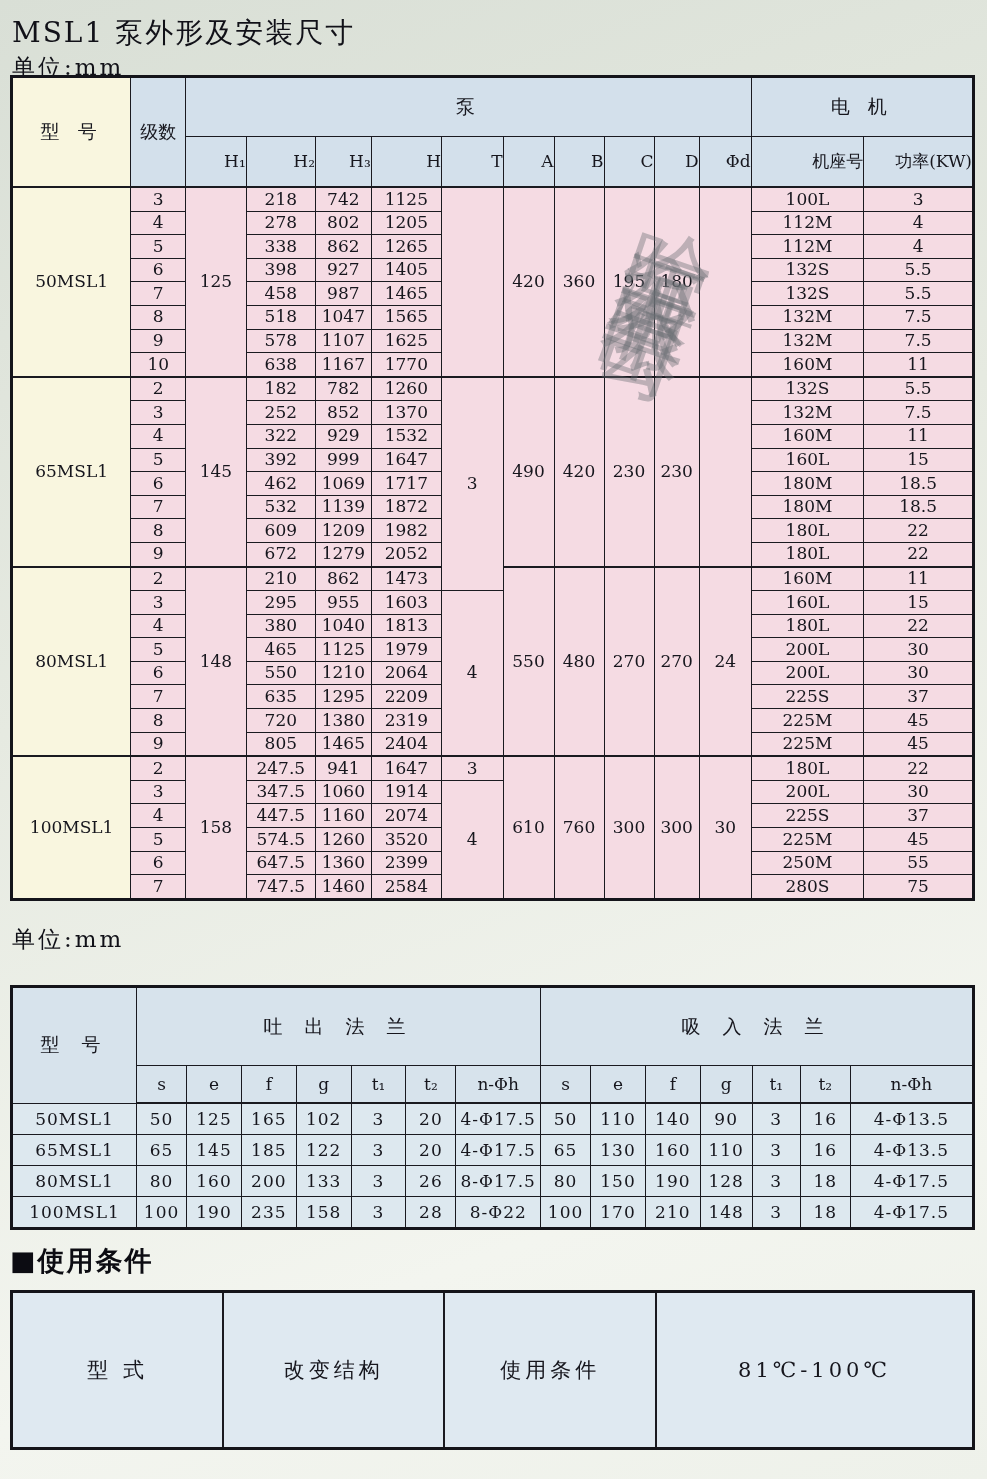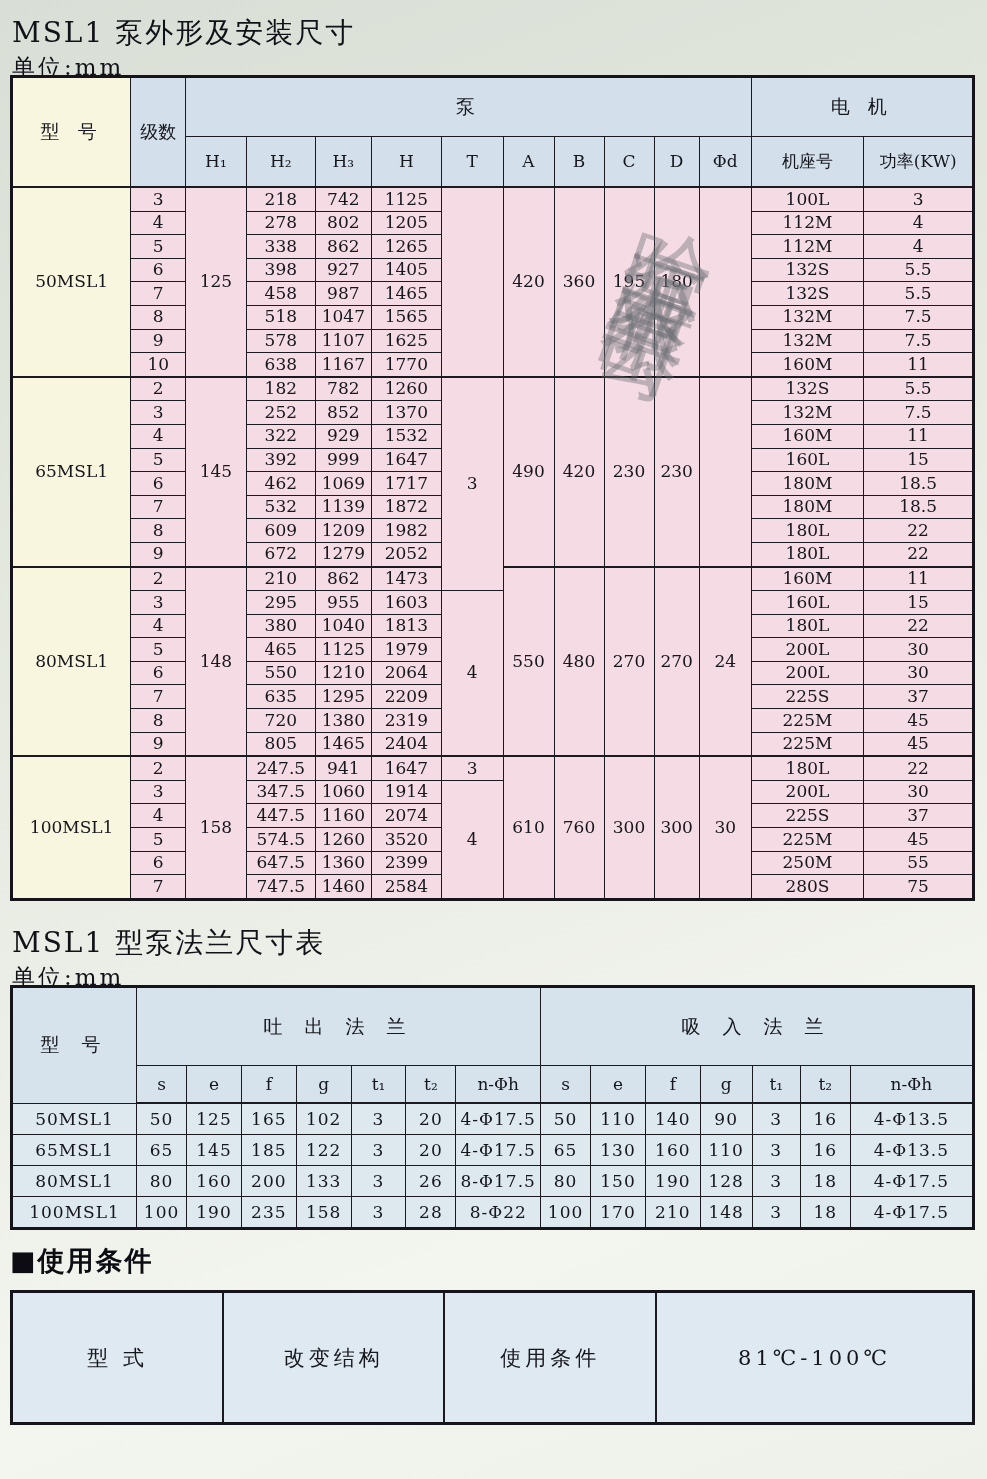--- a/index.html
+++ b/index.html
@@ -39,21 +39,21 @@
   #t1 th,#t1 td{
     border:1px solid #1a1a20;
     text-align:center;vertical-align:middle;
     padding:0;font-weight:normal;
     font-size:17px;line-height:1.15;
     overflow:hidden;white-space:nowrap;
   }
   #t1{border:3px solid #14141a;}
   #t1 thead th{background:#d3e0eb;}
   #t1 thead tr.gr1 th{height:58px;font-size:19px;letter-spacing:6px;}
-  #t1 thead tr.gr2 th{height:49px;letter-spacing:0;}
+  #t1 thead tr.gr2 th{height:49px;letter-spacing:0;text-align:right;}
   #t1 th.model-head{background:#f9f6df;font-size:19px;}
   #t1 thead tr:last-child th{border-bottom-width:2px;}
   #t1 tbody td{background:#f5dbe3;height:22.6px;}
   #t1 tbody td.cell-model{background:#f9f6df;}
   #t1 tbody tr.sec td{border-top-width:2px;}
   #t2{left:10px;top:985px;width:965px;border:3px solid #14141a;}
   #t2 th,#t2 td{
     border:1px solid #1a1a20;text-align:center;vertical-align:middle;
     padding:0;font-weight:normal;font-size:17px;white-space:nowrap;overflow:hidden;
   }
@@ -61,21 +61,21 @@
   #t2 thead tr.gr1 th{height:77px;font-size:19px;letter-spacing:8px;}
   #t2 thead tr.gr2 th{height:36px;}
   #t2 thead tr:last-child th{border-bottom-width:2px;}
   #t2 th.model-head{font-size:19px;letter-spacing:6px;}
   #t2 tbody td{background:#dde8ef;height:30px;letter-spacing:1px;}
   .sec3-title{
     position:absolute;left:10px;top:1243px;
     font-family:"DejaVu Sans","Liberation Sans",sans-serif;
     font-weight:bold;font-size:27px;letter-spacing:2px;color:#0c0c12;
   }
-  #t3{left:10px;top:1290px;width:965px;border:3px solid #14141a;height:135px;}
+  #t3{left:10px;top:1290px;width:965px;border:3px solid #14141a;height:160px;}
   #t3 td{
     border:2px solid #1a1a20;text-align:center;vertical-align:middle;
     background:#dfe9f1;font-size:21px;letter-spacing:4px;
   }
   .footer-note{
     position:absolute;right:8px;top:1428px;
     font-size:21px;letter-spacing:1px;color:#15151c;
   }
 </style>
 </head>
@@ -400,21 +400,20 @@
           <td>747.5</td>
           <td>1460</td>
           <td>2584</td>
           <td>280S</td>
           <td>75</td>
         </tr>
       </tbody>
   </table>
 
   <div class="titlerow second">
-    <span class="doc-title">MSL1 型泵法兰尺寸表</span>
     <span class="unit-label">单位:mm</span>
   </div>
 
   <table id="t2">
     <colgroup>
       <col style="width:13.0%">
         <col style="width:5.2%">
         <col style="width:5.7%">
       <col style="width:5.7%">
         <col style="width:5.7%">

